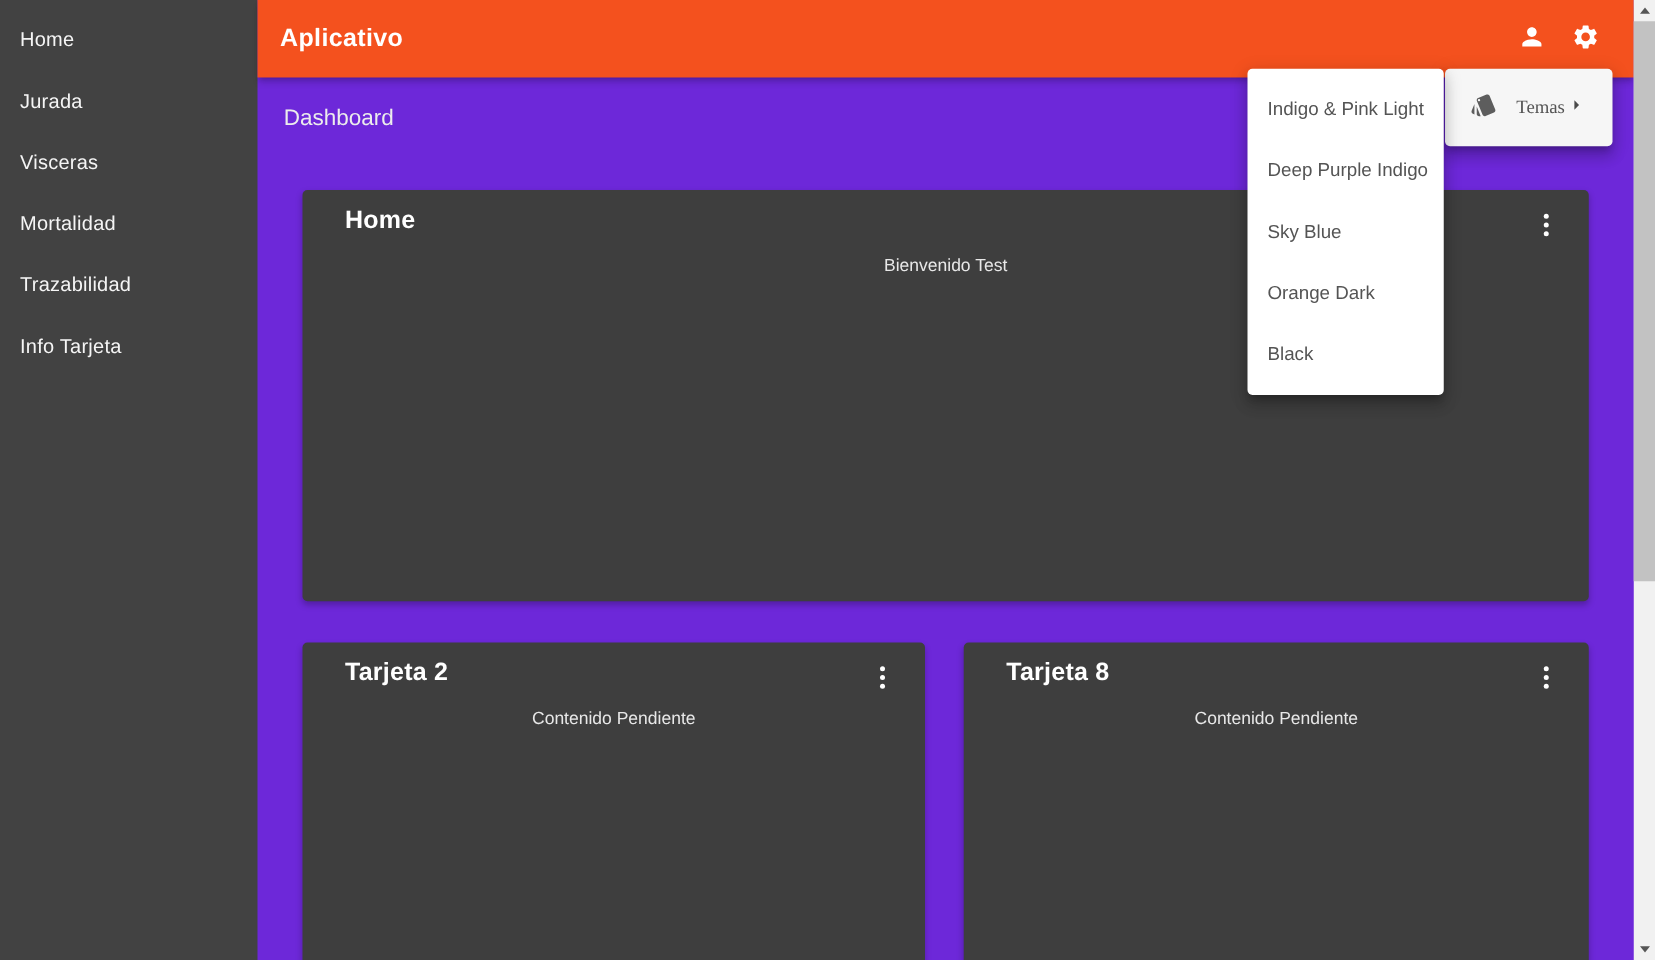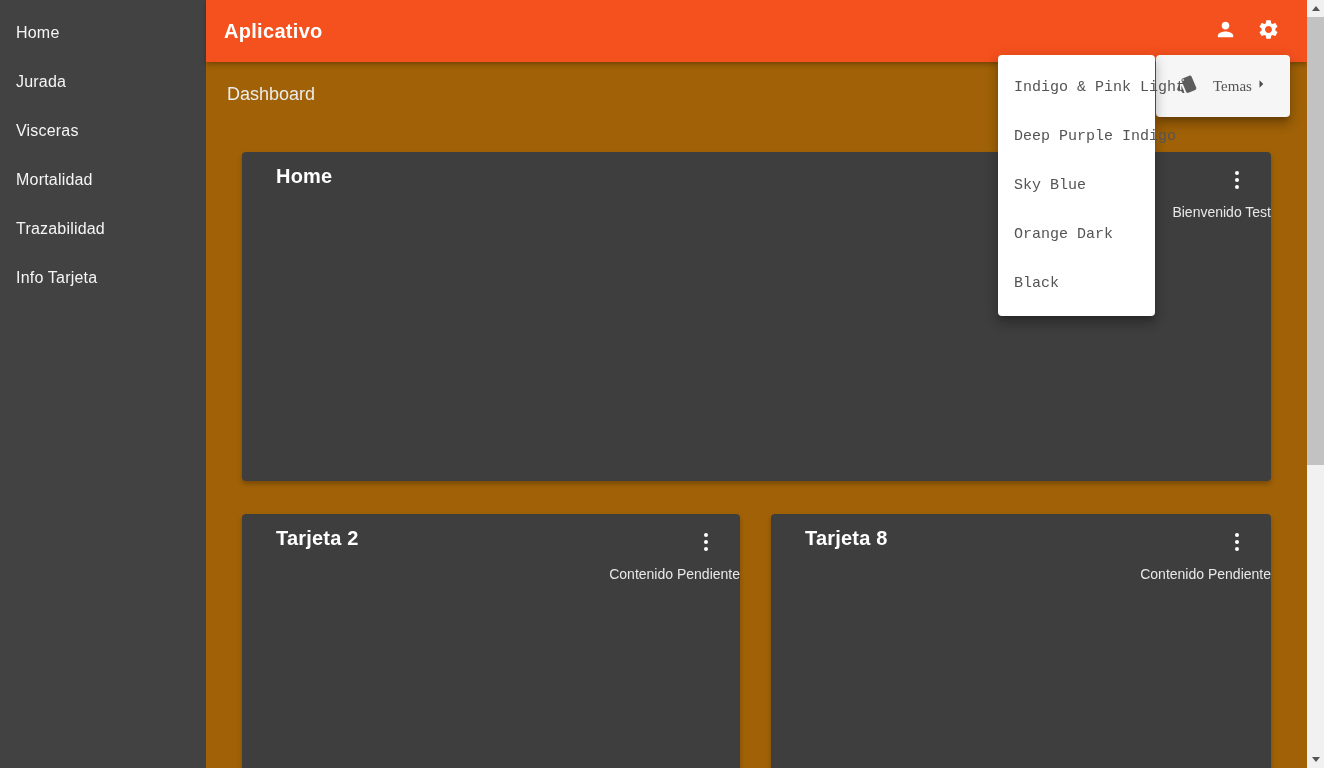--- a/index.html
+++ b/index.html
@@ -1,19 +1,19 @@
 <!DOCTYPE html>
 <html><head>
 <meta charset="utf-8">
 <style>
   * { margin: 0; padding: 0; box-sizing: border-box; }
   html, body { width: 1324px; height: 768px; overflow: hidden; background: #2e2e2e; }
   body { font-family: "Liberation Sans", sans-serif; position: relative; }
 
-  .stage { position: absolute; left: 0; top: 0; width: 1324px; height: 768px; overflow: hidden; background: #a16207; }
+  .stage { position: absolute; left: 0; top: 0; width: 1324px; height: 768px; overflow: hidden; background: #6d28d9; }
 
   
   .sidebar {
     position: absolute; left: 0; top: 0; width: 206px; height: 768px;
     background: #424242; z-index: 5;
   }
   .sidebar nav { padding-top: 8px; }
   .sidebar-item {
     height: 49px; display: flex; align-items: center;
     padding-left: 16px; color: #f5f5f5; font-size: 16px;
@@ -54,21 +54,21 @@
   .card-home { left: 242px; top: 152px; width: 1029px; height: 329px; }
   .card-t2   { left: 242px; top: 514px; width: 498px;  height: 330px; }
   .card-t3   { left: 771px; top: 514px; width: 500px;  height: 330px; }
 
   .card-title {
     position: absolute; left: 34px; top: 13px;
     color: #ffffff; font-size: 20px; font-weight: bold; letter-spacing: .2px;
   }
   .card-content {
     position: absolute; left: 0; top: 52px; width: 100%;
-    text-align: right; color: #e8e8e8; font-size: 14px;
+    text-align: center; color: #e8e8e8; font-size: 14px;
   }
   .card-menu-btn {
     position: absolute; top: 15px; right: 27px; width: 14px; height: 26px;
     display: flex; flex-direction: column; align-items: center; justify-content: center;
     gap: 3px; cursor: pointer; background: transparent; border: none;
   }
   .card-menu-btn .dot { width: 4px; height: 4px; border-radius: 50%; background: #ffffff; }
 
   
   .menu-shadow {
@@ -85,21 +85,21 @@
   .temas-item svg.style-ic { width: 22px; height: 22px; fill: #5d5d5d; flex: none; }
   .temas-label { margin-left: 15px; }
   .temas-arrow { margin-left: auto; width: 18px; height: 18px; fill: #4a4a4a; }
 
   .themes-menu {
     position: absolute; left: 998px; top: 55px; width: 157px; height: 261px;
     background: #ffffff; border-radius: 4px; z-index: 21; padding: 8px 0;
   }
   .theme-item {
     height: 49px; display: flex; align-items: center; padding: 0 16px;
-    color: #545454; font-size: 15px; cursor: pointer; white-space: nowrap; font-family: Liberation Mono, monospace;
+    color: #545454; font-size: 15px; cursor: pointer; white-space: nowrap;
   }
 
   
   .scrollbar {
     position: absolute; right: 0; top: 0; width: 17px; height: 768px;
     background: #f1f1f1; z-index: 30;
   }
   .scroll-btn {
     position: absolute; left: 0; width: 17px; height: 17px;
     display: flex; align-items: center; justify-content: center; cursor: pointer;

